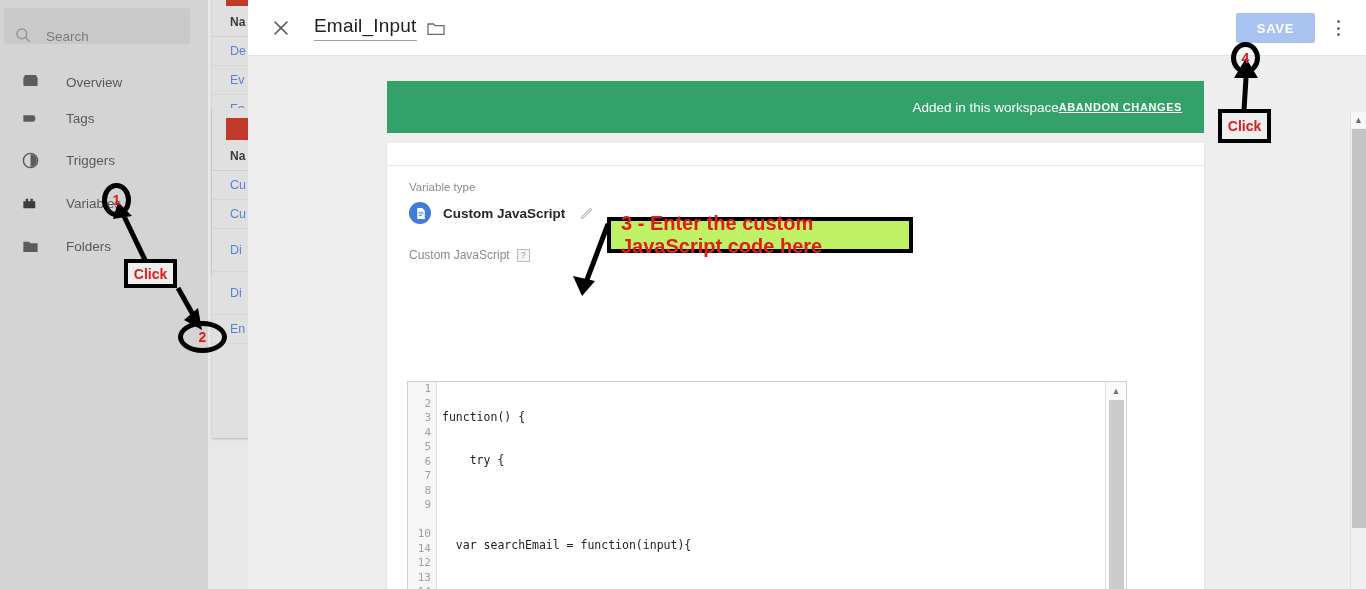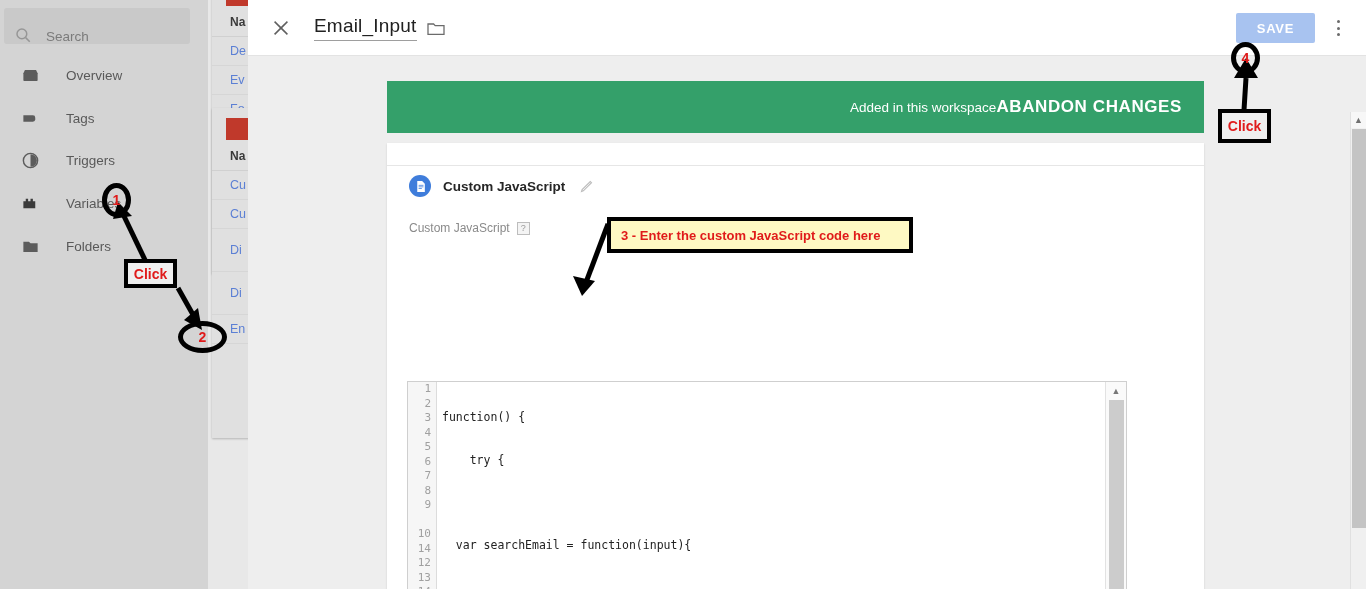--- a/index.html
+++ b/index.html
@@ -101,21 +101,21 @@
     position: absolute; left: 0; top: 56px; width: 1118px; height: 533px;
     background: #eeeeee; overflow: hidden;
   }
 
   #banner {
     position: absolute; left: 139px; top: 25px; width: 817px; height: 52px;
     background: #34a06a; display: flex; align-items: center;
     padding: 0 22px; justify-content: flex-end;
   }
   #banner .btext { color: #fff; font-size: 13.5px; }
-  #banner .babandon { color: #fff; font-size: 17px; font-weight: bold; letter-spacing: .6px; cursor: pointer; }
+  #banner .babandon { color: #fff; font-size: 11px; font-weight: bold; letter-spacing: .6px; cursor: pointer; text-decoration: underline; }
 
   #config-card {
     position: absolute; left: 139px; top: 87px; width: 817px; height: 478px;
     background: #ffffff; box-shadow: 0 1px 2px rgba(0,0,0,.13);
   }
   #config-title {
     font-size: 14.5px; color: #3c3c3c; padding: 22px 0 0 22px;
   }
   #config-divider { margin-top: 22px; height: 1px; background: #e6e6e6; }
   #vt-label { font-size: 11.5px; color: #8a8a8a; padding: 15px 0 0 22px; }
@@ -191,22 +191,22 @@
     display: flex; align-items: center; justify-content: center;
     color: #e01b1b; font-weight: bold; font-size: 14px;
     background: transparent;
   }
   .ann-box {
     position: absolute; border: 4px solid #000; background: #efefef;
     display: flex; align-items: center; justify-content: center;
     color: #e01b1b; font-weight: bold; font-size: 14px;
   }
   .ann-box.callout {
-    background: #fef9c3; justify-content: flex-start; padding-left: 10px;
-    font-size: 13px;
+    background: #bef264; justify-content: flex-start; padding-left: 10px;
+    font-size: 20px;
   }
 </style>
 </head>
 <body>
 
 <div id="root">
 
   <div id="content-bg">
     <div class="card" style="left:4px; top:-26px; width:124px; height:300px;">
       <div class="redbar"></div>
@@ -237,21 +237,21 @@
     <div id="search-box">
       <span class="sicon">
         <svg viewBox="0 0 24 24" width="18" height="18" fill="none" stroke="#6e6e6e" stroke-width="2">
           <circle cx="10.5" cy="10.5" r="6.5"></circle>
             <line x1="15.5" y1="15.5" x2="21" y2="21"></line>
         </svg>
       </span>
       <span class="stext">Search</span>
     </div>
 
-    <div class="nav-item" style="top:61px;">
+    <div class="nav-item" style="top:61px;align-items:flex-end;">
       <span class="nicon">
         <svg viewBox="0 0 24 24" width="19" height="19" fill="#5c5c5c">
           <path d="M3 9 L5 5 H19 L21 9 V18 a1 1 0 0 1 -1 1 H4 a1 1 0 0 1 -1 -1 Z"></path>
         </svg>
       </span>
       <span class="nlabel">Overview</span>
     </div>
 
     <div class="nav-item" style="top:104px;">
       <span class="nicon">
@@ -317,20 +317,21 @@
     <div id="modal-body">
 
       <div id="banner">
         <span class="btext">Added in this workspace</span>
         <span class="babandon">ABANDON CHANGES</span>
       </div>
 
       <div id="config-card">
         <div id="config-divider"></div>
 
+        <div id="vt-label">Variable type</div>
         <div id="vt-row">
           <span id="vt-icon">
             <svg viewBox="0 0 24 24" width="13" height="13" fill="#ffffff">
               <path d="M6 2 h9 l5 5 v15 H6 Z"></path>
               <rect x="8.5" y="9" width="9" height="1.4" fill="#3f7ddb"></rect>
               <rect x="8.5" y="12" width="9" height="1.4" fill="#3f7ddb"></rect>
               <rect x="8.5" y="15" width="6" height="1.4" fill="#3f7ddb"></rect>
             </svg>
           </span>
           <span id="vt-name">Custom JavaScript</span>

